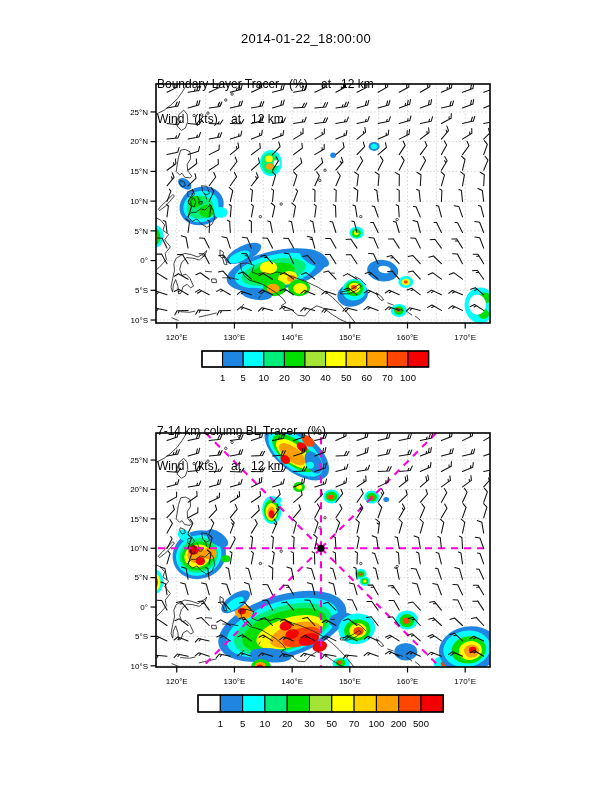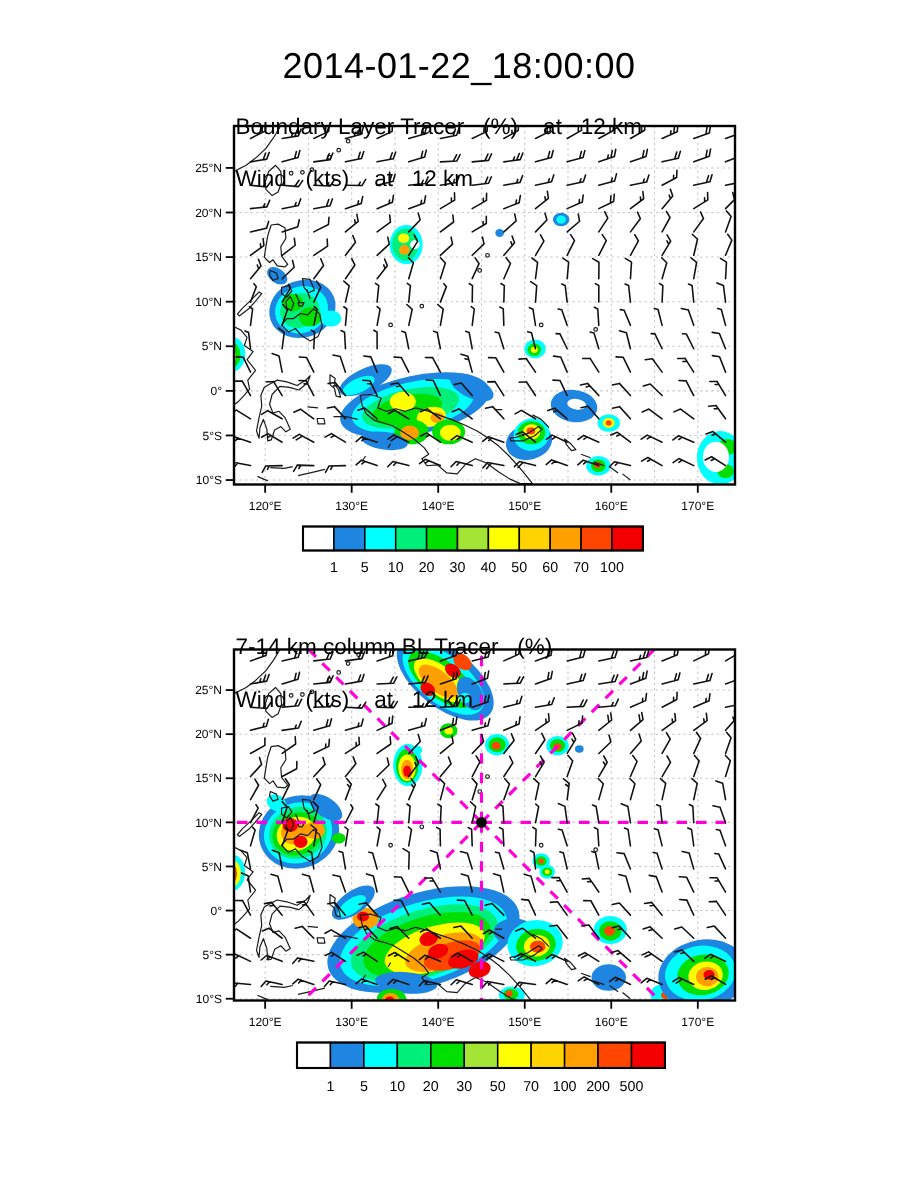--- a/index.html
+++ b/index.html
@@ -1,20 +1,20 @@
 <!DOCTYPE html>
 <html><head>
 <meta charset="utf-8">
 <style>
   html,body{margin:0;padding:0;background:#fff;}
   .page{position:relative;width:612px;height:792px;background:#fff;overflow:hidden;
         font-family:"Liberation Sans",sans-serif;color:#000;}
   .fig-title{position:absolute;top:31px;left:0;width:612px;text-align:center;
-        font-size:24px;letter-spacing:0.3px;}
-  .subtitle{position:absolute;left:157px;font-size:15px;line-height:11.5px;white-space:pre;}
+        font-size:13px;letter-spacing:0.3px;}
+  .subtitle{position:absolute;left:157px;font-size:12px;line-height:11.5px;white-space:pre;}
   .sub-top{top:56px;}
   .sub-bottom{top:403px;}
   svg text{font-family:"Liberation Sans",sans-serif;fill:#000;}
 </style>
 </head>
 <body>
 
 <div class="page">
   <div class="fig-title">2014-01-22_18:00:00</div>
 

